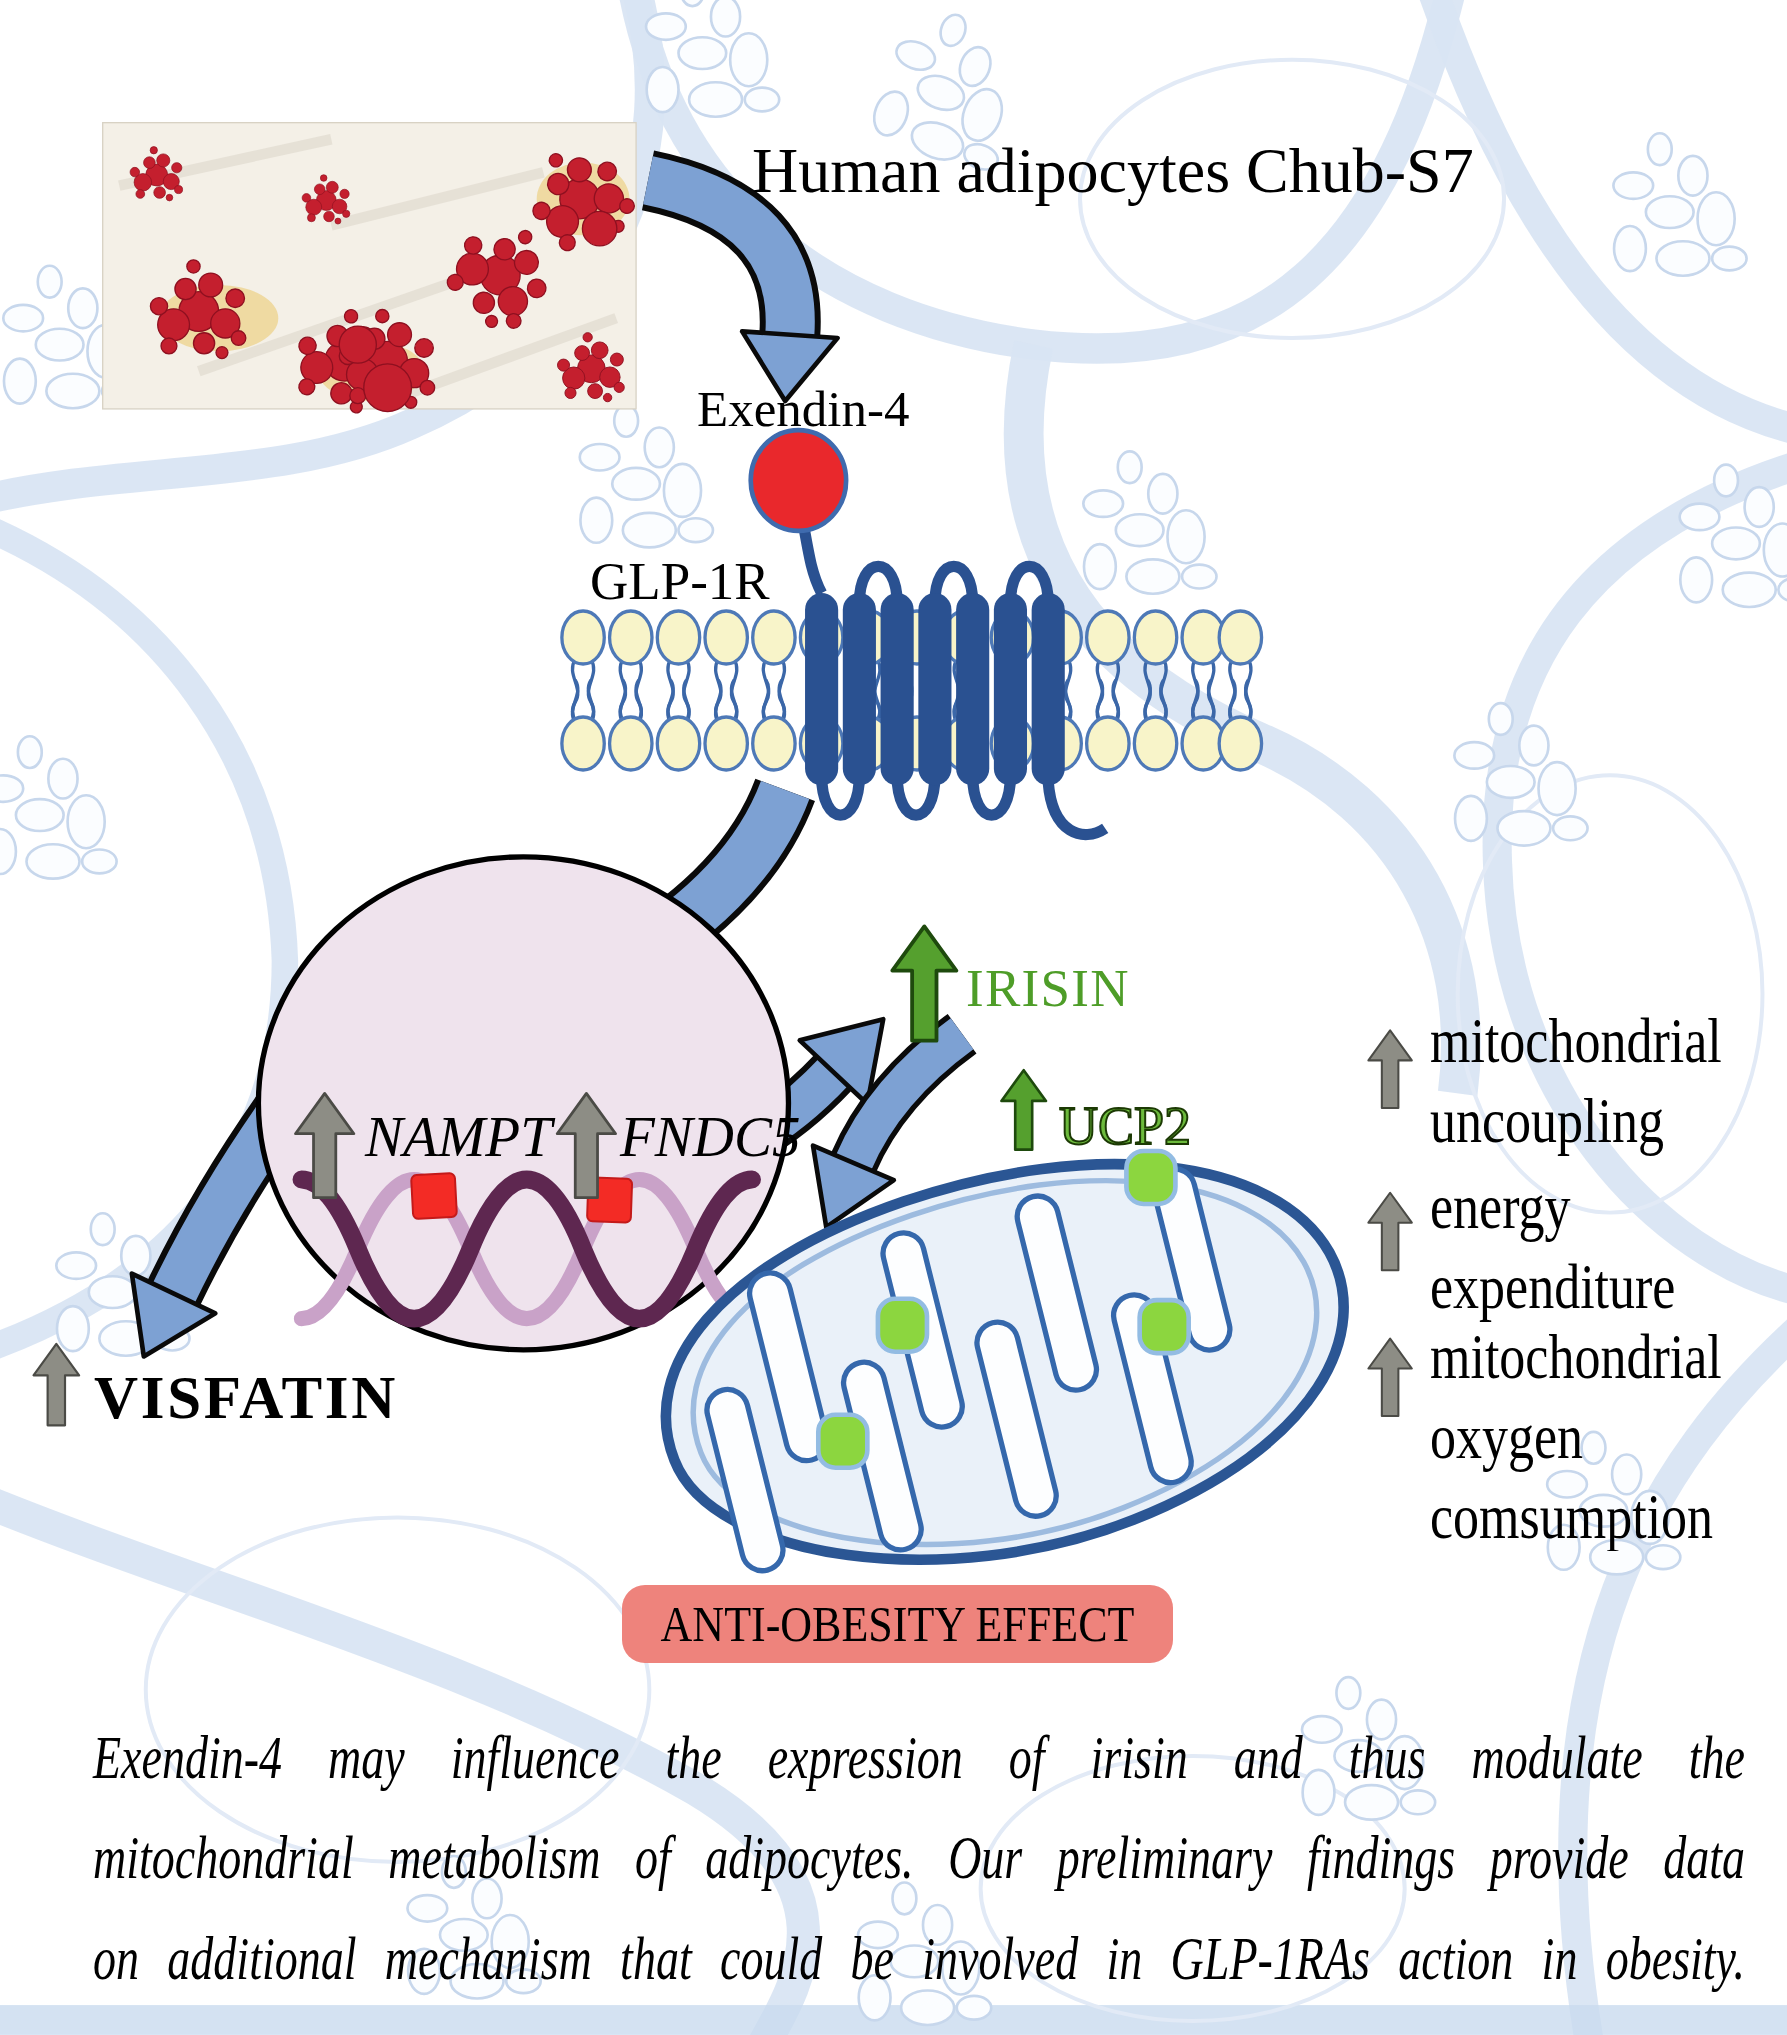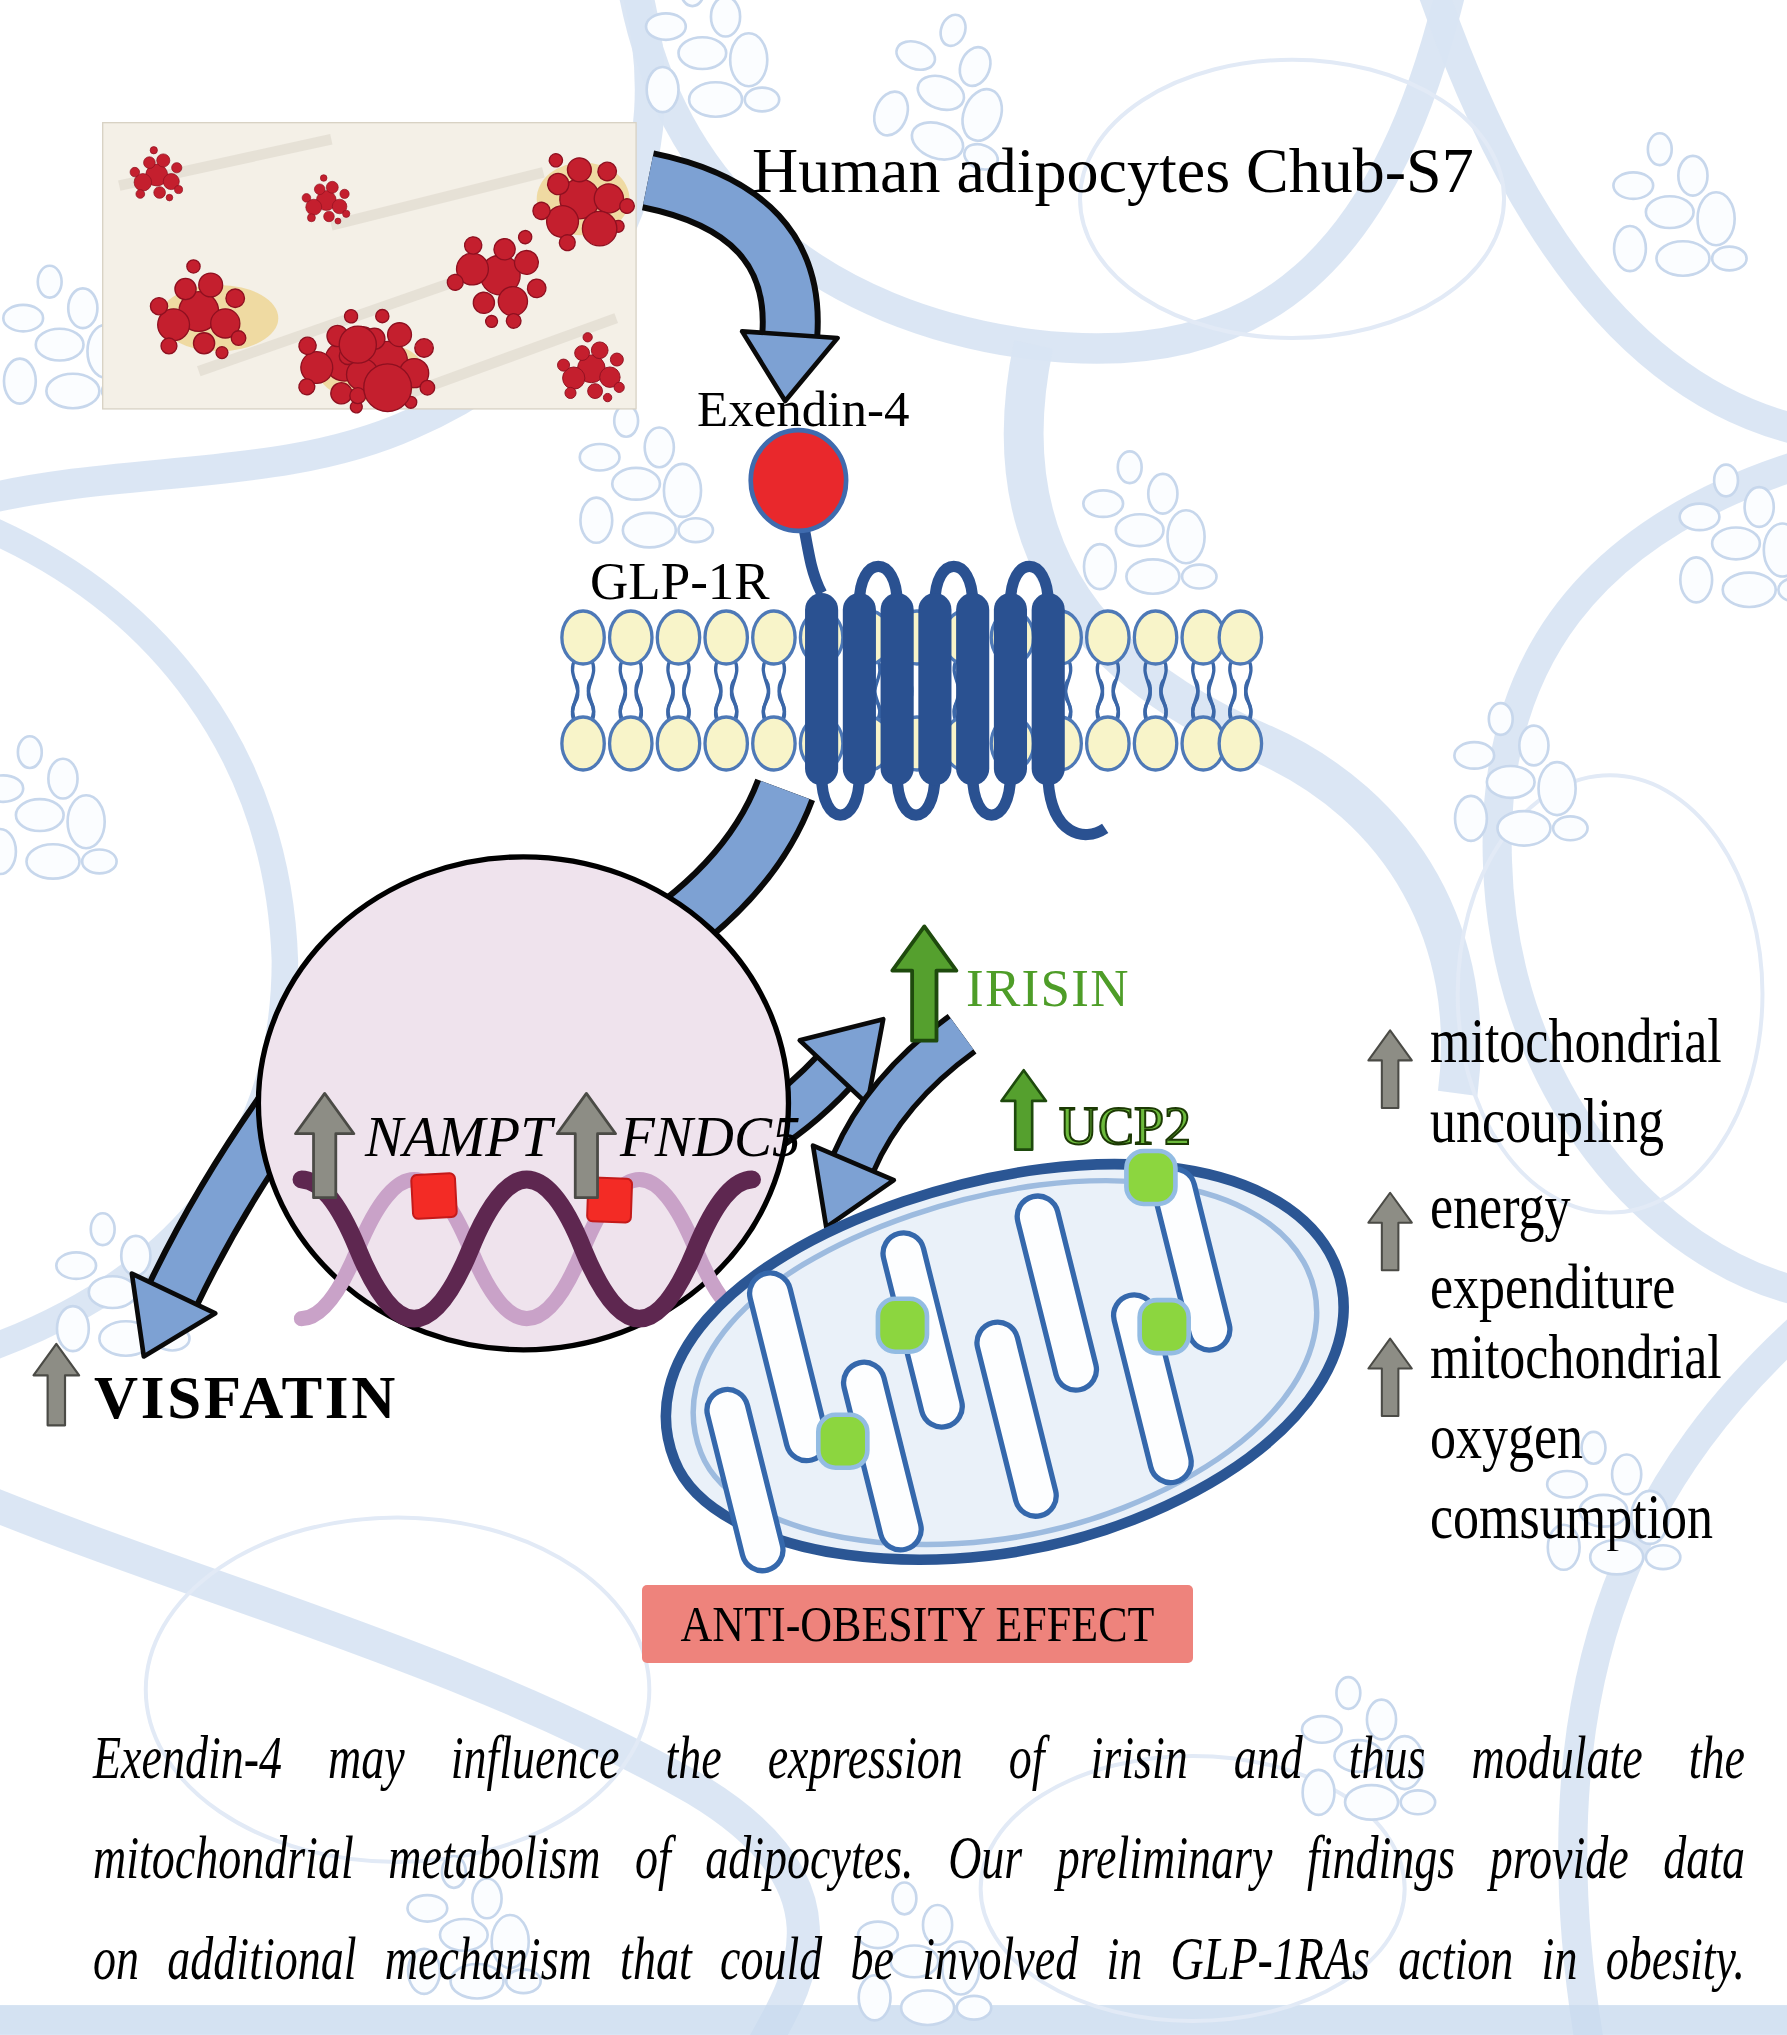--- a/index.html
+++ b/index.html
@@ -27,23 +27,23 @@
   .ucp2{
     font-size:54px;color:#6CBA3C;
     -webkit-text-stroke:2px #1c3a04;
   }
   .effect{
     font-size:52px;line-height:1.28;
     transform:scaleY(1.2);transform-origin:left top;
     white-space:nowrap;
   }
   .banner{
-    position:absolute;left:642px;top:1585px;width:551px;height:78px;
+    position:absolute;left:622px;top:1585px;width:551px;height:78px;
     background:var(--banner-bg,#EE837C);
-    border-radius:5px;
+    border-radius:23px;
     display:flex;align-items:center;justify-content:center;
   }
   .banner span{
     font-family:"Liberation Serif","DejaVu Serif",serif;
     font-size:44px;color:#000;white-space:nowrap;
     transform:scaleY(1.15);
   }
   .summary-line{
     position:absolute;left:93px;width:1652px;
     font-size:46px;font-style:italic;line-height:1.2;

